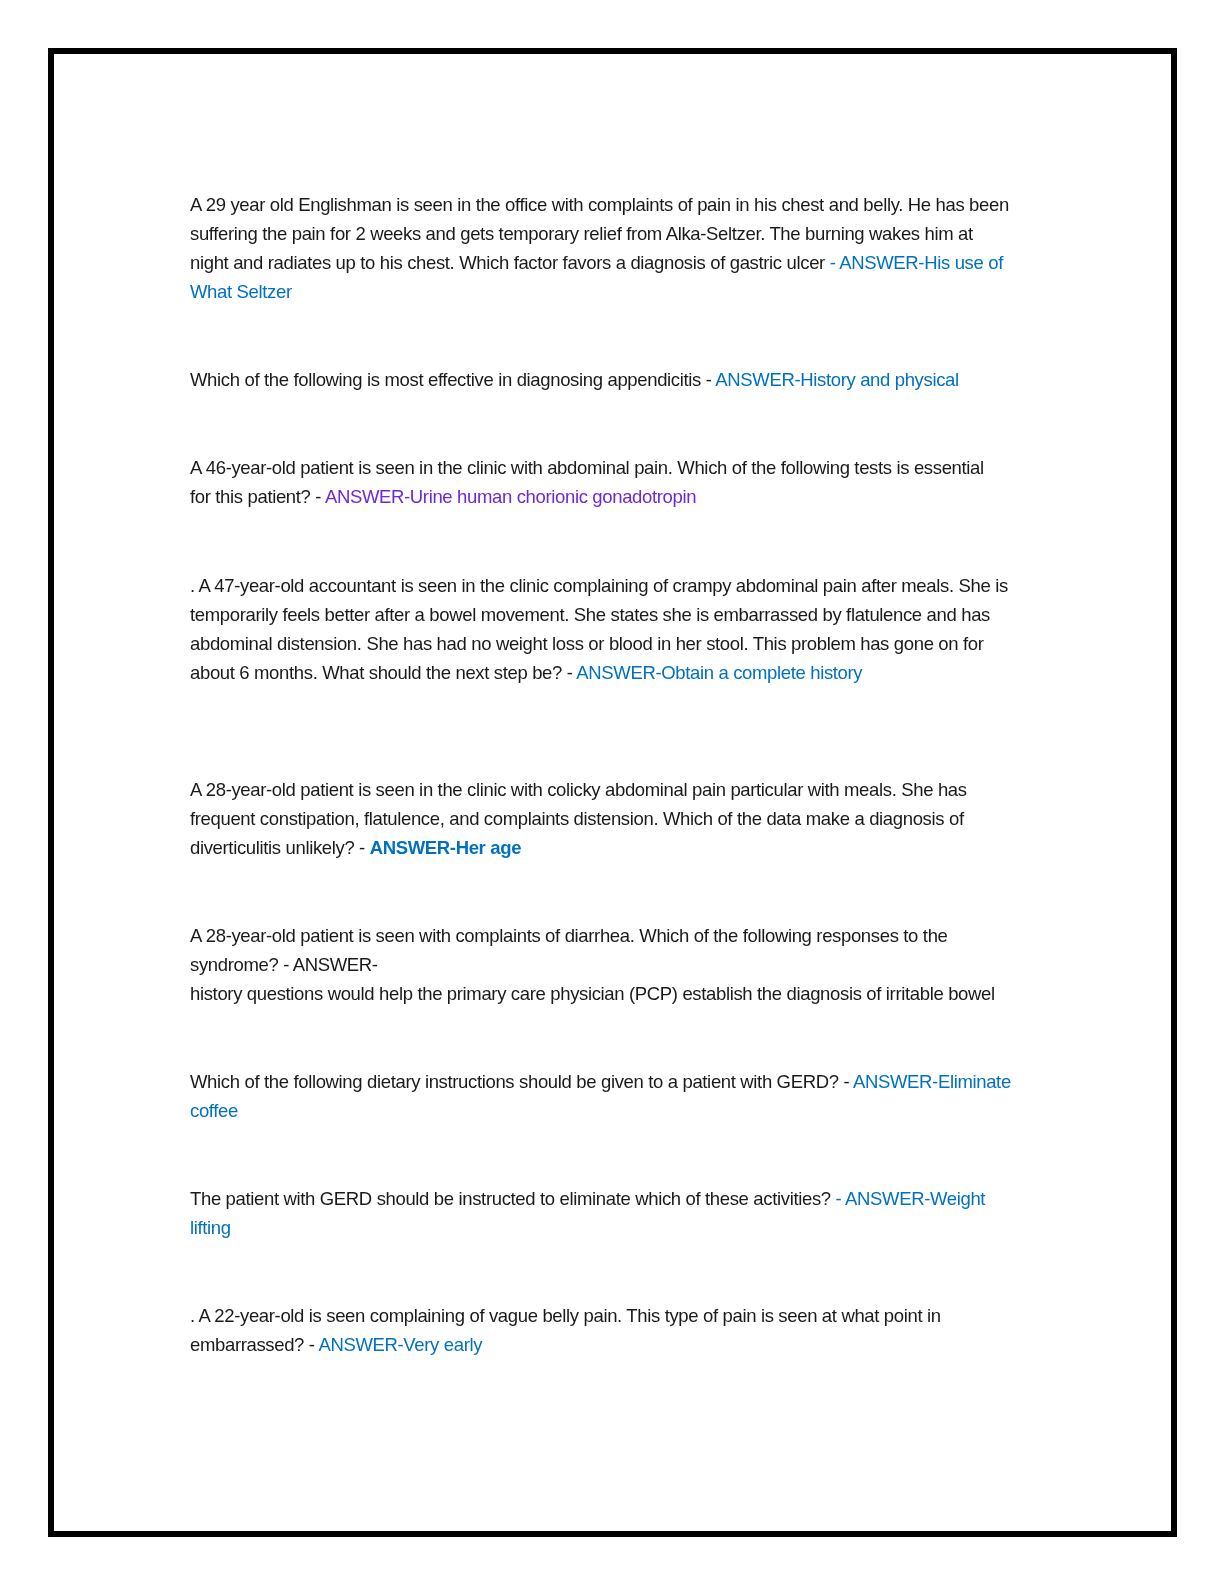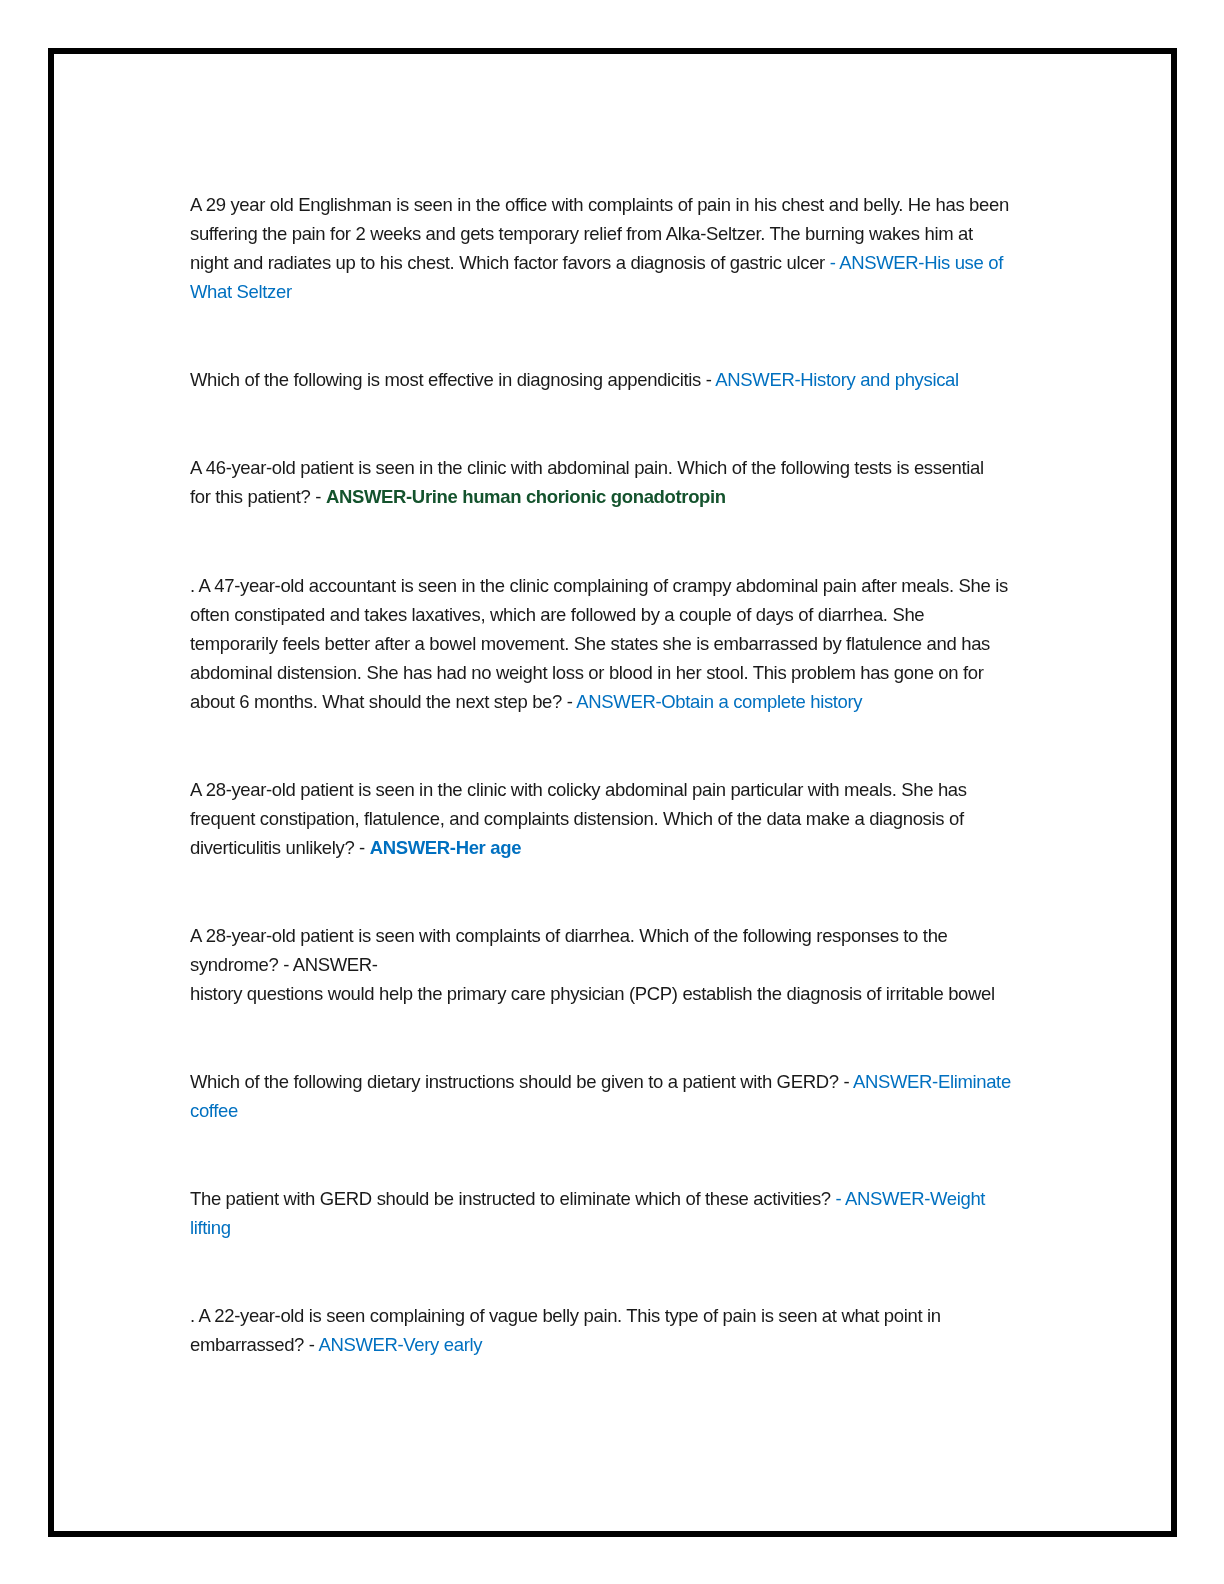--- a/index.html
+++ b/index.html
@@ -32,26 +32,25 @@
     <span class="line"><span>night and radiates up to his chest. Which factor favors a diagnosis of gastric ulcer</span><span class="ans" style="color: rgb(0, 112, 192);"> - ANSWER-His use of</span></span>
     <span class="line"><span></span><span class="ans" style="color: rgb(0, 112, 192);">What Seltzer</span></span>
   </div>
 
   <div class="qa" style="top:175px">
     <span class="line"><span>Which of the following is most effective in diagnosing appendicitis - </span><span class="ans" style="color: rgb(0, 112, 192);">ANSWER-History and physical</span></span>
   </div>
 
   <div class="qa" style="top:263px">
     <span class="line"><span>A 46-year-old patient is seen in the clinic with abdominal pain. Which of the following tests is essential</span><span class="ans" style="color: rgb(0, 112, 192);"></span></span>
-    <span class="line"><span>for this patient? - </span><span class="ans" style="color: #14532d; font-weight: bold;">ANSWER-Urine human chorionic gonadotropin</span></span>
+    <span class="line"><span>for this patient? - </span><span class="ans" style="color: #6d28d9;">ANSWER-Urine human chorionic gonadotropin</span></span>
   </div>
 
   <div class="qa" style="top:381px">
     <span class="line"><span>. A 47-year-old accountant is seen in the clinic complaining of crampy abdominal pain after meals. She is</span><span class="ans" style="color: rgb(0, 112, 192);"></span></span>
-    <span class="line"><span>often constipated and takes laxatives, which are followed by a couple of days of diarrhea. She</span><span class="ans" style="color: rgb(0, 112, 192);"></span></span>
     <span class="line"><span>temporarily feels better after a bowel movement. She states she is embarrassed by flatulence and has</span><span class="ans" style="color: rgb(0, 112, 192);"></span></span>
     <span class="line"><span>abdominal distension. She has had no weight loss or blood in her stool. This problem has gone on for</span><span class="ans" style="color: rgb(0, 112, 192);"></span></span>
     <span class="line"><span>about 6 months. What should the next step be? - </span><span class="ans" style="color: rgb(0, 112, 192);">ANSWER-Obtain a complete history</span></span>
   </div>
 
   <div class="qa" style="top:585px">
     <span class="line"><span>A 28-year-old patient is seen in the clinic with colicky abdominal pain particular with meals. She has</span><span class="ans" style="color: rgb(0, 112, 192);"></span></span>
     <span class="line"><span>frequent constipation, flatulence, and complaints distension. Which of the data make a diagnosis of</span><span class="ans" style="color: rgb(0, 112, 192);"></span></span>
     <span class="line"><span>diverticulitis unlikely? - </span><span class="ans" style="color: rgb(0, 112, 192); font-weight: bold;">ANSWER-Her age</span></span>
   </div>

